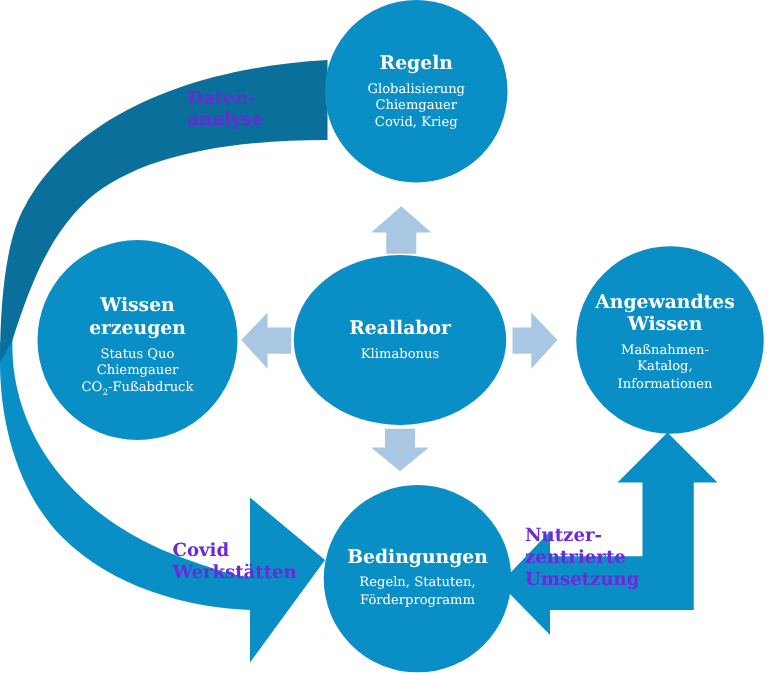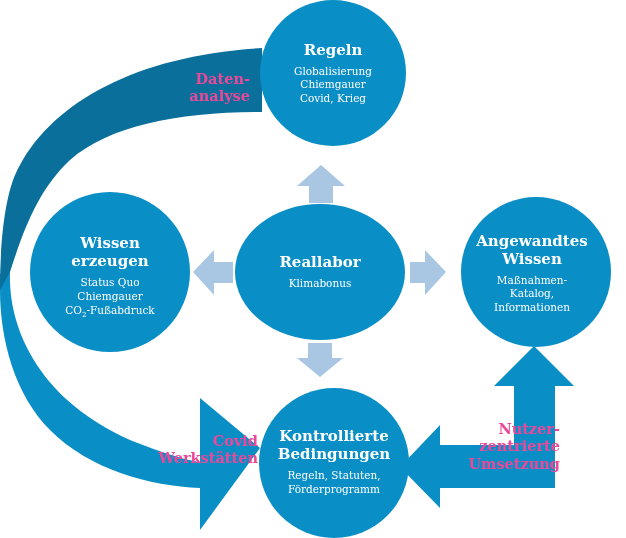--- a/index.html
+++ b/index.html
@@ -1,20 +1,20 @@
 <!DOCTYPE html>
 <html><head>
   <meta charset="utf-8">
   <style>
     html, body { margin: 0; padding: 0; background: #ffffff; }
     body { width: 626px; height: 538px; position: relative; overflow: hidden;
            font-family: "DejaVu Serif", "Liberation Serif", serif; }
     #stage { position: absolute; left: 0; top: 0; width: 626px; height: 538px; }
     svg { position: absolute; left: 0; top: 0; }
-    .lbl { position: absolute; color: #ec4899; text-align: right; line-height: 1.15; }
+    .lbl { position: absolute; color: #6d28d9; text-align: left; line-height: 1.15; }
     .title { font-weight: bold; font-size: 15px; }
     .sub { font-size: 10.5px; line-height: 1.3; }
     .arrowlbl { font-weight: bold; font-size: 14.5px; line-height: 1.2; }
     .node-text { position: absolute; display: flex; flex-direction: column;
                  align-items: center; justify-content: center; text-align: center; color: #fff; }
     .node-text .title { margin-bottom: 6px; }
     sub { font-size: 7px; }
   </style>
 </head>
 <body>
@@ -103,21 +103,20 @@
     </div>
     <div class="sub">
       <div>Maßnahmen-</div>
       <div>Katalog,</div>
       <div>Informationen</div>
     </div>
   </div>
 
   <div class="node-text" style="left:259px; top:412px; width:150px; height:100px;">
     <div class="title" style="margin-bottom:6px;">
-      <div>Kontrollierte</div>
       <div>Bedingungen</div>
     </div>
     <div class="sub">
       <div>Regeln,  Statuten,</div>
       <div>Förderprogramm</div>
     </div>
   </div>
 </div>
 
 </body></html>

